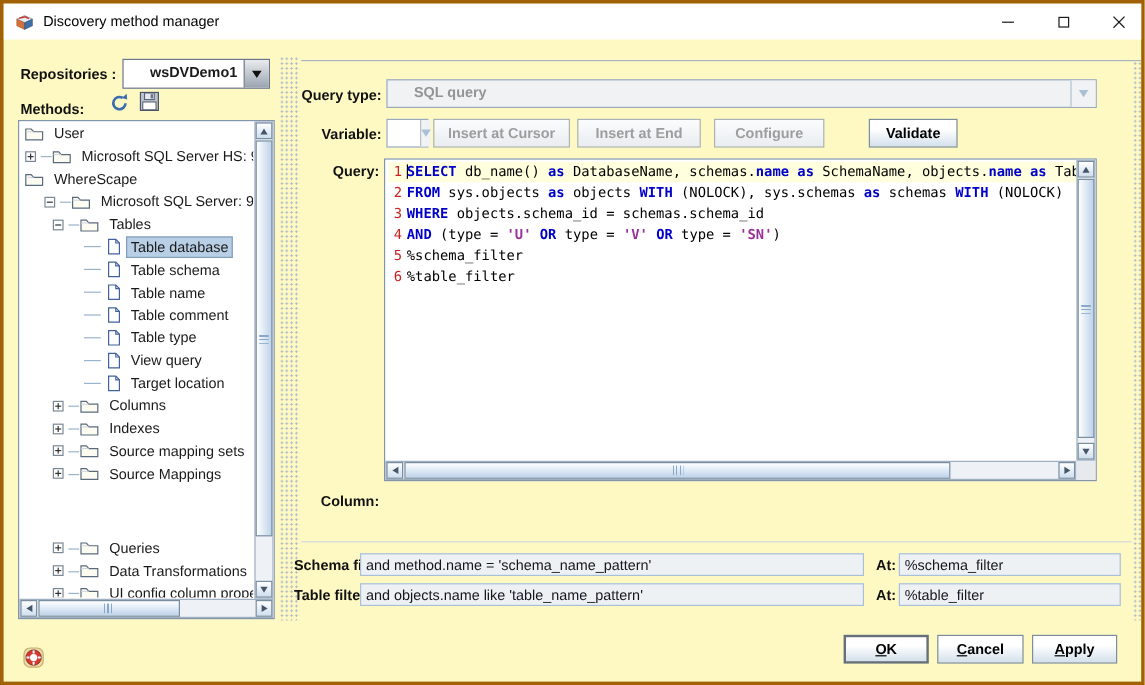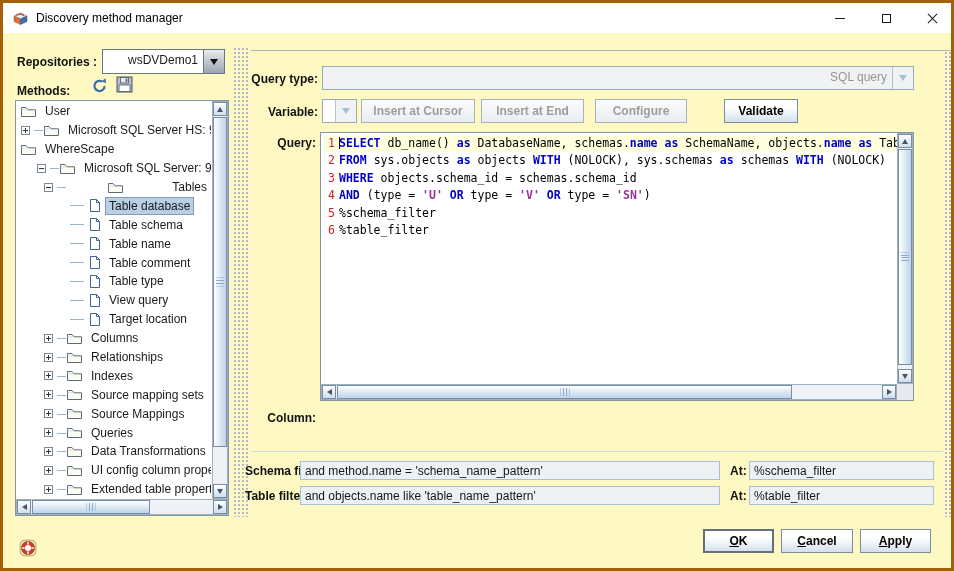--- a/index.html
+++ b/index.html
@@ -20,21 +20,21 @@
   .glyph-max{width:9px;height:9px;border:1px solid #1a1a1a;}
   .glyph-close{position:relative;width:11px;height:11px;}
   .glyph-close::before,.glyph-close::after{content:"";position:absolute;left:-1px;top:5px;width:13px;height:1px;background:#1a1a1a;}
   .glyph-close::before{transform:rotate(45deg);}
   .glyph-close::after{transform:rotate(-45deg);}
   
   .lbl{font-weight:bold;color:#111;}
   .rlbl{position:absolute;text-align:right;font-weight:bold;color:#111;}
   
   .combo{position:absolute;display:flex;border:1px solid #6b7686;background:#fff;}
-  .combo .cfield{flex:1;padding:3px 5px 0 6px;font-weight:normal;overflow:hidden;white-space:nowrap;text-align:right;}
+  .combo .cfield{flex:1;padding:3px 5px 0 22px;font-weight:bold;overflow:hidden;white-space:nowrap;}
   .combo .cbtn{width:21px;border-left:1px solid #6b7686;background:linear-gradient(#e9ebee,#9aa4b0);display:flex;align-items:center;justify-content:center;}
   .combo.disabled{border-color:#9aaaba;background:#f0f2f4;}
   .combo.disabled .cfield{color:#949494;}
   .combo.disabled .cbtn{border-left:1px solid #b5c2cf;background:#f0f2f4;}
   .tri-down{width:0;height:0;border-left:4px solid transparent;border-right:4px solid transparent;border-top:6px solid #111;}
   .tri-down.dis{border-top-color:#a9bfd3;}
   .tri-up-s{width:0;height:0;border-left:3.5px solid transparent;border-right:3.5px solid transparent;border-bottom:5px solid #46566a;}
   .tri-down-s{width:0;height:0;border-left:3.5px solid transparent;border-right:3.5px solid transparent;border-top:5px solid #46566a;}
   .tri-left-s{width:0;height:0;border-top:3.5px solid transparent;border-bottom:3.5px solid transparent;border-right:5px solid #46566a;}
   .tri-right-s{width:0;height:0;border-top:3.5px solid transparent;border-bottom:3.5px solid transparent;border-left:5px solid #46566a;}
@@ -175,21 +175,21 @@
             <div class="after-line"></div>
           </div>
           <span class="ticon">
             <svg width="17" height="13" viewBox="0 0 17 13">
               <path d="M1.5 11.5 V2.5 H6 L8 4.8 H15.5 V11.5 Z" fill="#fdfcf3" stroke="#5a6a7d"></path>
               <path d="M1.5 4.8 H8" stroke="#cdd2d9" stroke-width="0.8"></path>
             </svg>
           </span>
           <span class="tlabel">Microsoft SQL Server: 9.0 -</span>
         </div>
-        <div class="tree-row" style="padding-left: 26px; justify-content: space-between;">
+        <div class="tree-row" style="padding-left: 26px;">
           <div class="slot">
             <div class="toggle expanded"></div>
             <div class="after-line"></div>
           </div>
           <span class="ticon">
             <svg width="17" height="13" viewBox="0 0 17 13">
               <path d="M1.5 11.5 V2.5 H6 L8 4.8 H15.5 V11.5 Z" fill="#fdfcf3" stroke="#5a6a7d"></path>
               <path d="M1.5 4.8 H8" stroke="#cdd2d9" stroke-width="0.8"></path>
             </svg>
           </span>
@@ -296,33 +296,20 @@
           <div class="slot">
             <div class="toggle collapsed"></div>
             <div class="after-line"></div>
           </div>
           <span class="ticon">
             <svg width="17" height="13" viewBox="0 0 17 13">
               <path d="M1.5 11.5 V2.5 H6 L8 4.8 H15.5 V11.5 Z" fill="#fdfcf3" stroke="#5a6a7d"></path>
               <path d="M1.5 4.8 H8" stroke="#cdd2d9" stroke-width="0.8"></path>
             </svg>
           </span>
-          <span class="tlabel">Relationships</span>
-        </div>
-        <div class="tree-row" style="padding-left: 26px;">
-          <div class="slot">
-            <div class="toggle collapsed"></div>
-            <div class="after-line"></div>
-          </div>
-          <span class="ticon">
-            <svg width="17" height="13" viewBox="0 0 17 13">
-              <path d="M1.5 11.5 V2.5 H6 L8 4.8 H15.5 V11.5 Z" fill="#fdfcf3" stroke="#5a6a7d"></path>
-              <path d="M1.5 4.8 H8" stroke="#cdd2d9" stroke-width="0.8"></path>
-            </svg>
-          </span>
           <span class="tlabel">Indexes</span>
         </div>
         <div class="tree-row" style="padding-left: 26px;">
           <div class="slot">
             <div class="toggle collapsed"></div>
             <div class="after-line"></div>
           </div>
           <span class="ticon">
             <svg width="17" height="13" viewBox="0 0 17 13">
               <path d="M1.5 11.5 V2.5 H6 L8 4.8 H15.5 V11.5 Z" fill="#fdfcf3" stroke="#5a6a7d"></path>
@@ -337,21 +324,21 @@
             <div class="after-line"></div>
           </div>
           <span class="ticon">
             <svg width="17" height="13" viewBox="0 0 17 13">
               <path d="M1.5 11.5 V2.5 H6 L8 4.8 H15.5 V11.5 Z" fill="#fdfcf3" stroke="#5a6a7d"></path>
               <path d="M1.5 4.8 H8" stroke="#cdd2d9" stroke-width="0.8"></path>
             </svg>
           </span>
           <span class="tlabel">Source Mappings</span>
         </div>
-        <div class="tree-row" style="padding-left: 26px;">
+        <div class="tree-row" style="padding-left: 26px; margin-top: 43px;">
           <div class="slot">
             <div class="toggle collapsed"></div>
             <div class="after-line"></div>
           </div>
           <span class="ticon">
             <svg width="17" height="13" viewBox="0 0 17 13">
               <path d="M1.5 11.5 V2.5 H6 L8 4.8 H15.5 V11.5 Z" fill="#fdfcf3" stroke="#5a6a7d"></path>
               <path d="M1.5 4.8 H8" stroke="#cdd2d9" stroke-width="0.8"></path>
             </svg>
           </span>

